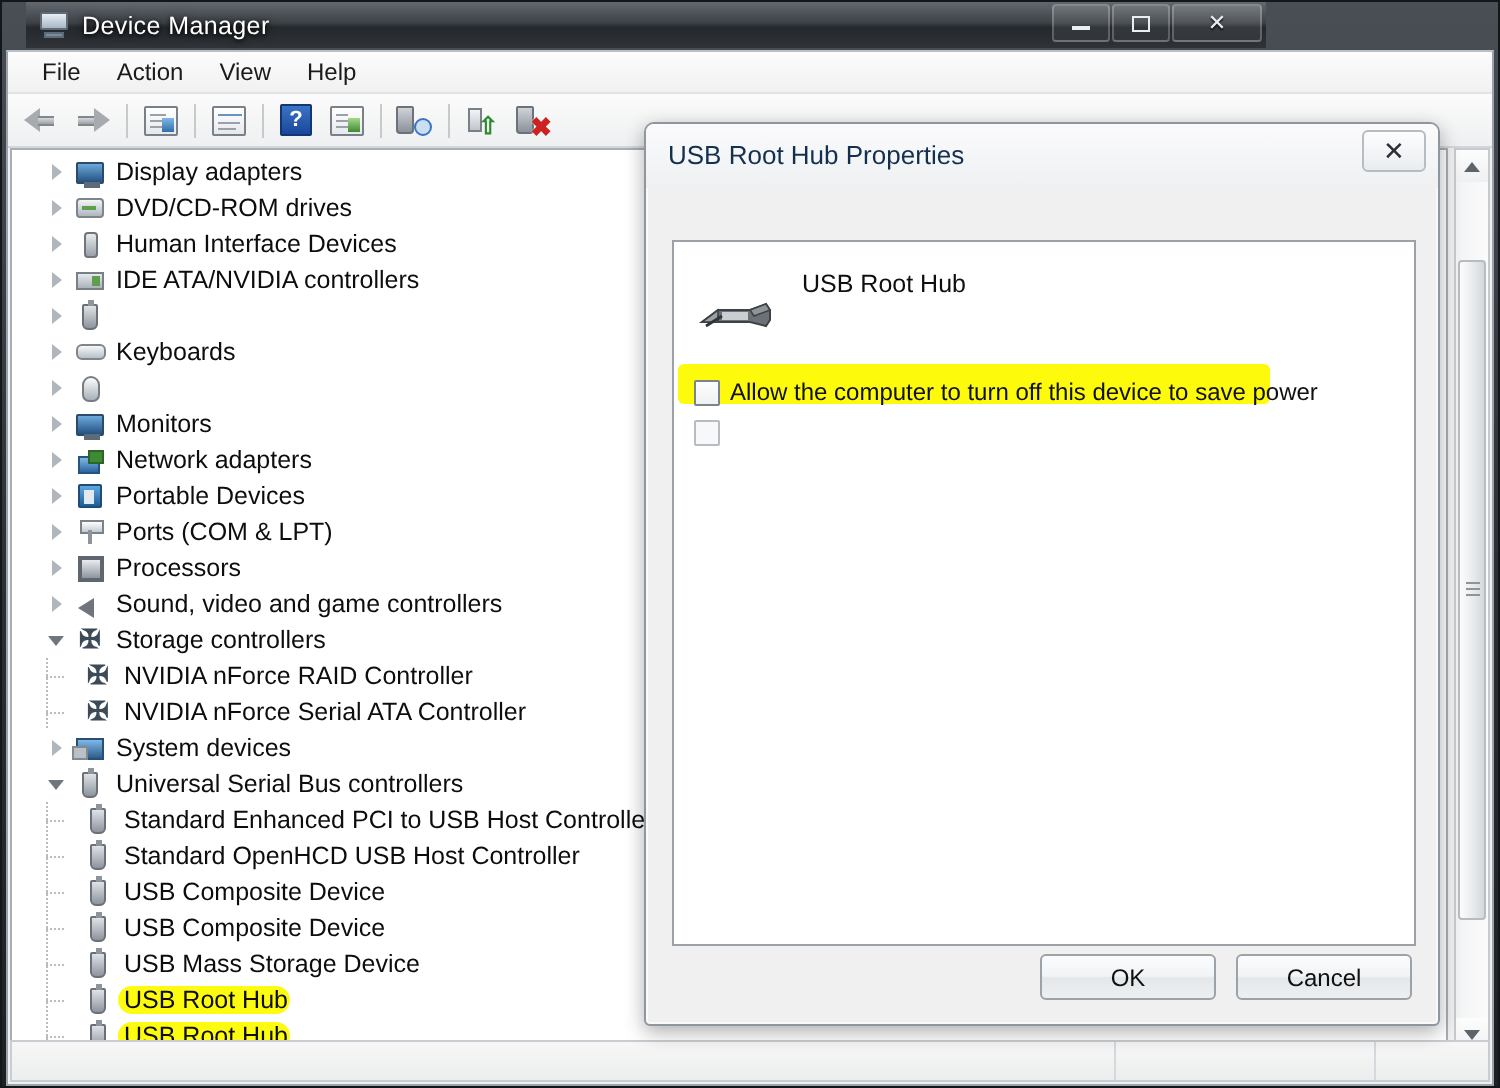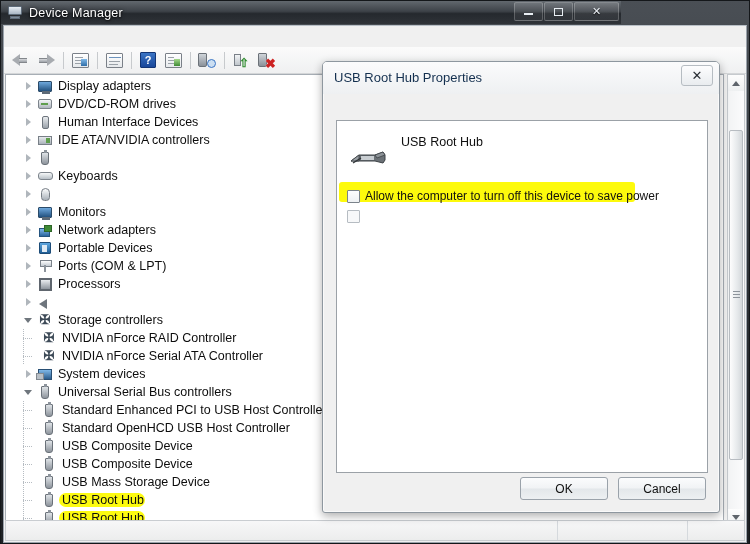--- a/index.html
+++ b/index.html
@@ -22,21 +22,21 @@
   .window-frame {
     position: absolute;
     left: 0; top: 0;
     width: 750px; height: 544px;
     background: linear-gradient(to bottom, #4a4f55 0%, #2b2f34 55%, #1d2024 100%);
     border: 1px solid #14171a;
   }
 
   .titlebar {
     position: absolute;
-    left: 0; top: 0;
+    left: 12px; top: 0;
     width: 620px; height: 23px;
     background: linear-gradient(to bottom, #62686e 0%, #3d4248 45%, #25292e 55%, #2f3338 100%);
     display: flex;
     align-items: center;
     padding-left: 6px;
   }
   .titlebar-icon {
     width: 16px; height: 16px;
     position: relative;
     flex: 0 0 auto;
@@ -535,20 +535,26 @@
             <div class="glyph-max"></div>
           </div>
         <div class="winbtn close">
             <span>✕</span>
           </div>
       </div>
     </div>
 
     <div class="client">
 
+      <div class="menubar">
+        <div class="menu-item">File</div>
+        <div class="menu-item">Action</div>
+        <div class="menu-item">View</div>
+        <div class="menu-item">Help</div>
+      </div>
 
       <div class="toolbar">
         <div class="tb-btn">
           <div class="arrowico left">
               <div class="head"></div>
               <div class="shaft"></div>
             </div>
         </div>
         <div class="tb-btn">
           <div class="arrowico right">
@@ -728,20 +734,21 @@
               <div class="tlabel">Processors</div>
             </div>
             <div class="trow">
               <div style="width: 14px; height: 18px; flex: 0 0 auto;"></div>
               <div class="twisty">
                 <div class="tri-c"></div>
               </div>
               <div class="tico">
                 <div class="mi snd-ico"></div>
               </div>
+              <div class="tlabel">Sound, video and game controllers</div>
             </div>
             <div class="trow">
               <div style="width: 14px; height: 18px; flex: 0 0 auto;"></div>
               <div class="twisty">
                 <div class="tri-o"></div>
               </div>
               <div class="tico">
                 <div class="mi stor-ico">✠</div>
               </div>
               <div class="tlabel">Storage controllers</div>

